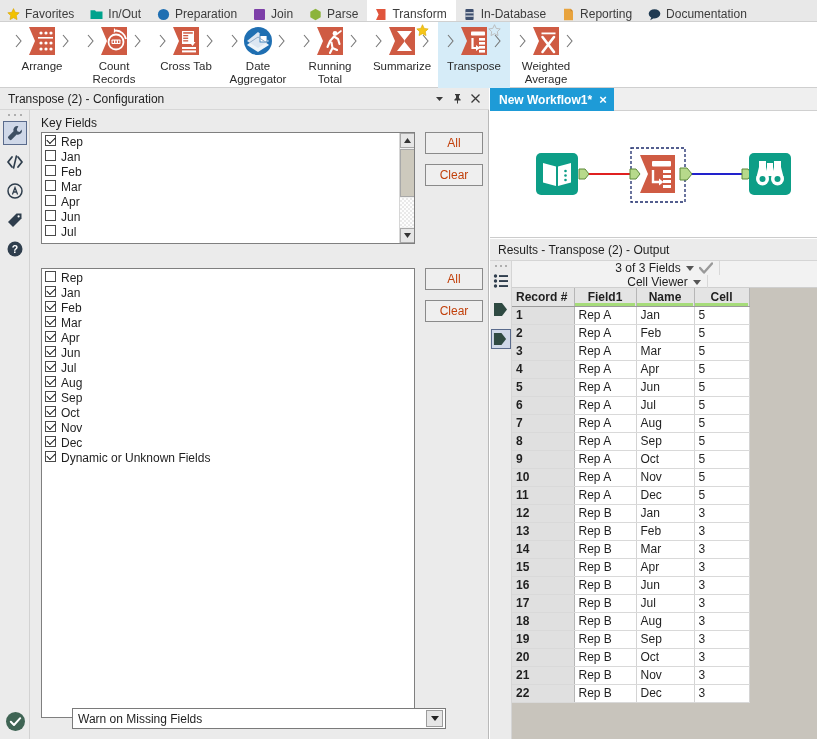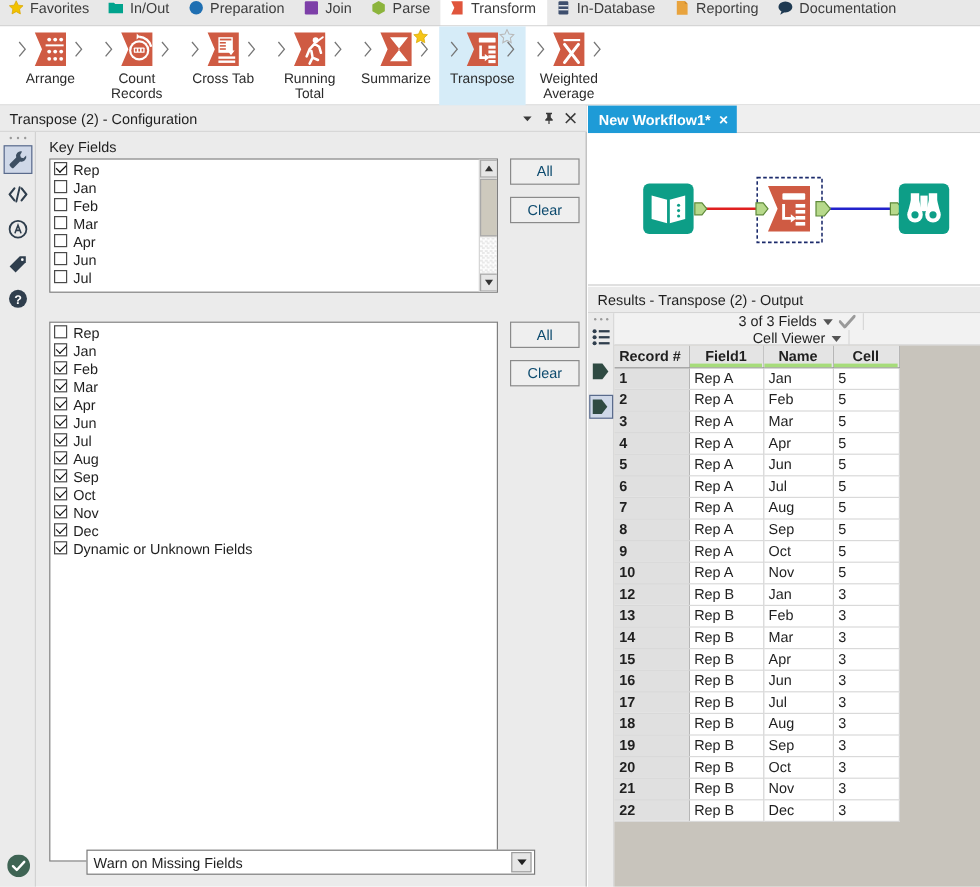--- a/index.html
+++ b/index.html
@@ -15,21 +15,21 @@
   #app { position: relative; width: 817px; height: 739px; }
 
   
   .cat-bar {
     position: absolute; left: 0; top: 0; width: 817px; height: 22px;
     background: #e8e8e8;
     display: flex; align-items: stretch;
     border-bottom: 1px solid #d0d0d0;
   }
   .cat-tab {
-    display: flex; align-items: flex-start; gap: 5px;
+    display: flex; align-items: flex-end; gap: 5px;
     padding: 0 9px 0 7px;
     font-size: 12px; color: #3c3c3c;
     white-space: nowrap;
     cursor: default;
   }
   .cat-tab.active { background: #ffffff; }
   .cat-ico { width: 13px; height: 13px; flex: none; display:block; }
 
   
   .ribbon {
@@ -116,21 +116,21 @@
   .sb-arrow { width: 15px; height: 15px; background: #e6e6e6; border: 1px solid #a8a8a8; display:flex; align-items:center; justify-content:center; cursor:default;}
   .sb-arrow.down { position: absolute; bottom: 0; left: 0; }
   .sb-thumb { position:absolute; left:0; top:16px; width:15px; height:48px; background:#cdc9bd; border:1px solid #a8a8a8; cursor:default; }
   .sb-track { position:absolute; left:0; top:65px; width:15px; bottom:16px;
     background: repeating-conic-gradient(#e9e9e9 0% 25%, #fdfdfd 0% 50%) 0 0/4px 4px; }
 
   .sidebtns { position: absolute; display: flex; flex-direction: column; gap: 10px; }
   .btn {
     width: 58px; height: 22px;
     background: #efefef; border: 1px solid #8a8a8a;
-    font-size: 12px; color: #0c4a6e;
+    font-size: 12px; color: #c2410c;
     display: flex; align-items: center; justify-content: center;
     cursor: default;
   }
 
   .missing-sel {
     position: absolute; left: 41px; bottom: 10px; width: 374px; height: 21px;
     background: #ffffff; border: 1px solid #7a7a7a;
     display: flex; align-items: center;
   }
   .missing-sel .val { padding-left: 5px; font-size: 12px; flex: 1; }
@@ -318,20 +318,42 @@
         <path d="M22.5 11 V16 H20.5 L23.5 20 L26.5 16 H24.5 V11 Z" fill="#fff"></path>
         <rect x="13" y="21" width="14" height="2" fill="#fff"></rect>
         <rect x="13" y="24.4" width="14" height="2" fill="#fff"></rect>
             </svg></span>
           <svg width="7" height="14" viewBox="0 0 7 14" style="position:absolute;right:-4px;top:9px">
             <path d="M1 1 L6 7 L1 13" stroke="#777" stroke-width="1.1" fill="none"></path>
           </svg>
         </div>
         <div class="tool-label">
           <div>Cross Tab</div>
+        </div>
+      </div>
+      <div class="tool">
+        <div class="tool-ico-wrap">
+          <svg width="7" height="14" viewBox="0 0 7 14" style="position:absolute;left:-4px;top:9px">
+            <path d="M1 1 L6 7 L1 13" stroke="#777" stroke-width="1.1" fill="none"></path>
+          </svg>
+          <span><svg width="34" height="30" viewBox="0 0 34 30">
+              <circle cx="17" cy="15" r="14" fill="#1f6fb2"></circle>
+        <path d="M6 19 L17 10 L28 19 L17 26 Z" fill="#fff" opacity="0.92"></path>
+        <path d="M6 15 L17 6 L28 15 L17 22 Z" fill="#dbe6f2"></path>
+        <rect x="19" y="8" width="7" height="8" fill="#fff" stroke="#1f6fb2" stroke-width="0.8"></rect>
+        <rect x="19" y="8" width="7" height="2" fill="#1f6fb2"></rect>
+        <path d="M8 17 L17 11 L26 17" stroke="#8fa9c4" stroke-width="1" fill="none"></path>
+            </svg></span>
+          <svg width="7" height="14" viewBox="0 0 7 14" style="position:absolute;right:-4px;top:9px">
+            <path d="M1 1 L6 7 L1 13" stroke="#777" stroke-width="1.1" fill="none"></path>
+          </svg>
+        </div>
+        <div class="tool-label">
+          <div>Date</div>
+          <div>Aggregator</div>
         </div>
       </div>
       <div class="tool">
         <div class="tool-ico-wrap">
           <svg width="7" height="14" viewBox="0 0 7 14" style="position:absolute;left:-4px;top:9px">
             <path d="M1 1 L6 7 L1 13" stroke="#777" stroke-width="1.1" fill="none"></path>
           </svg>
           <span><svg width="34" height="30" viewBox="0 0 34 30">
               <path d="M4 1 H30 V29 H4 L10 15 Z" fill="#cf5b43"></path>
         <circle cx="22" cy="7.5" r="2.4" fill="#fff"></circle>
@@ -791,20 +813,26 @@
                 <td>Oct</td>
                 <td>5</td>
               </tr>
               <tr>
                 <td class="recnum">10</td>
                 <td>Rep A</td>
                 <td>Nov</td>
                 <td>5</td>
               </tr>
               <tr>
+                <td class="recnum">11</td>
+                <td>Rep A</td>
+                <td>Dec</td>
+                <td>5</td>
+              </tr>
+              <tr>
                 <td class="recnum">12</td>
                 <td>Rep B</td>
                 <td>Jan</td>
                 <td>3</td>
               </tr>
               <tr>
                 <td class="recnum">13</td>
                 <td>Rep B</td>
                 <td>Feb</td>
                 <td>3</td>

